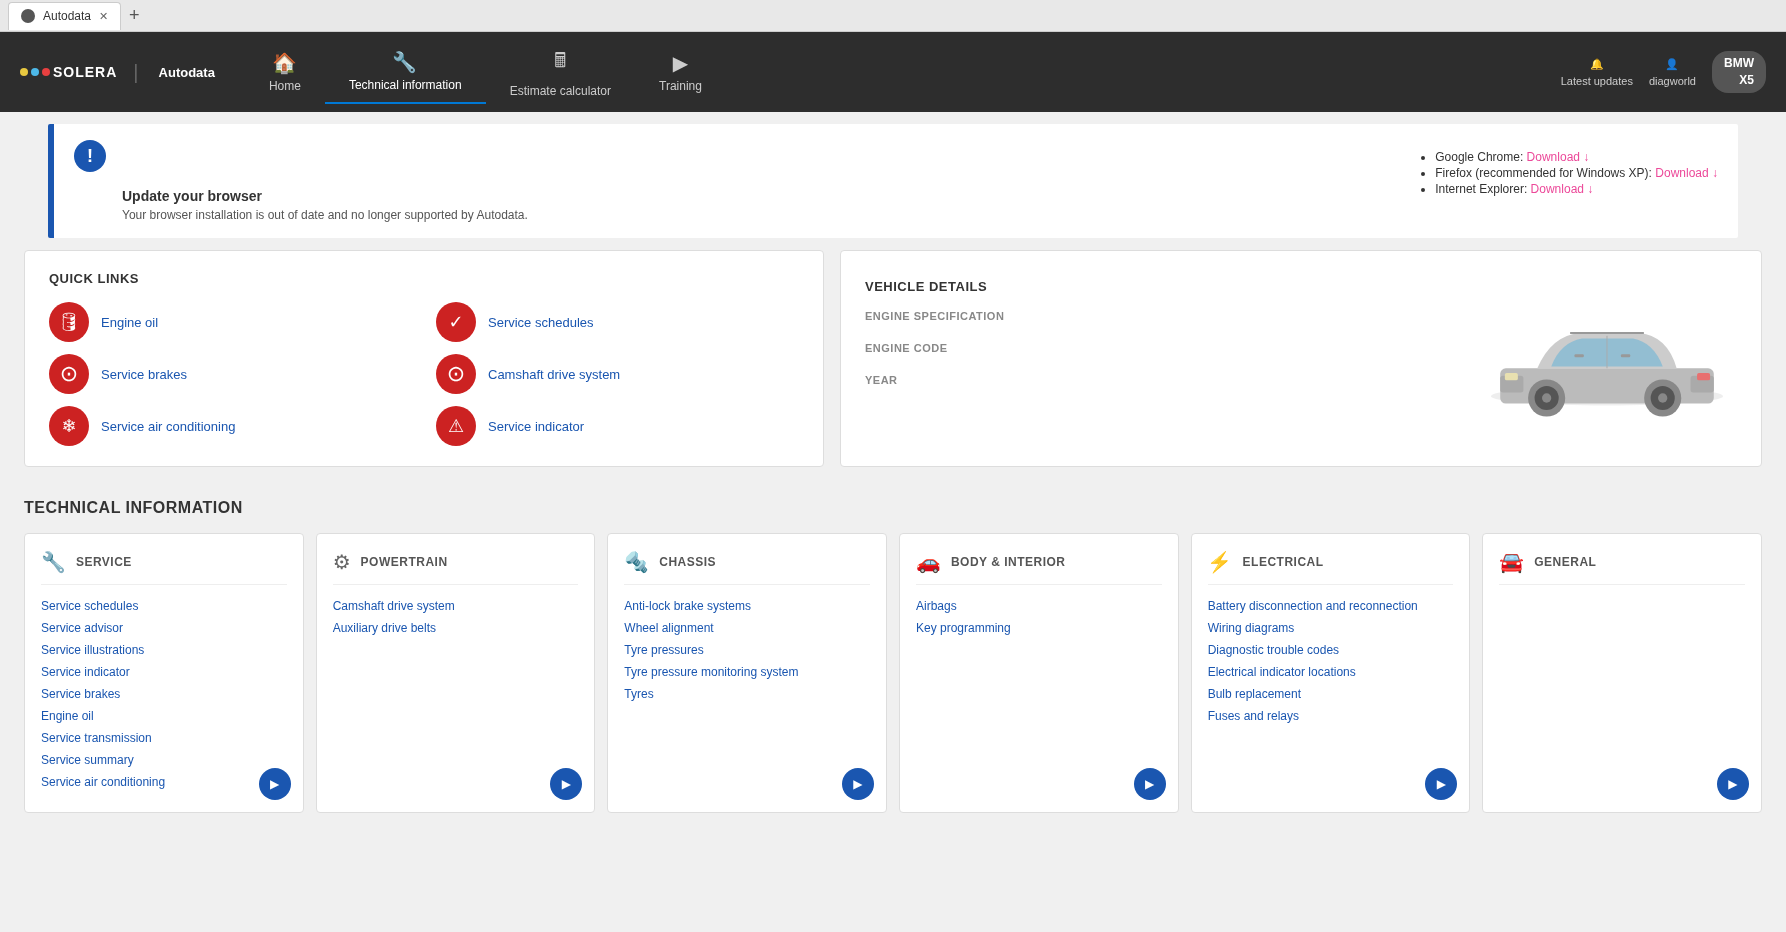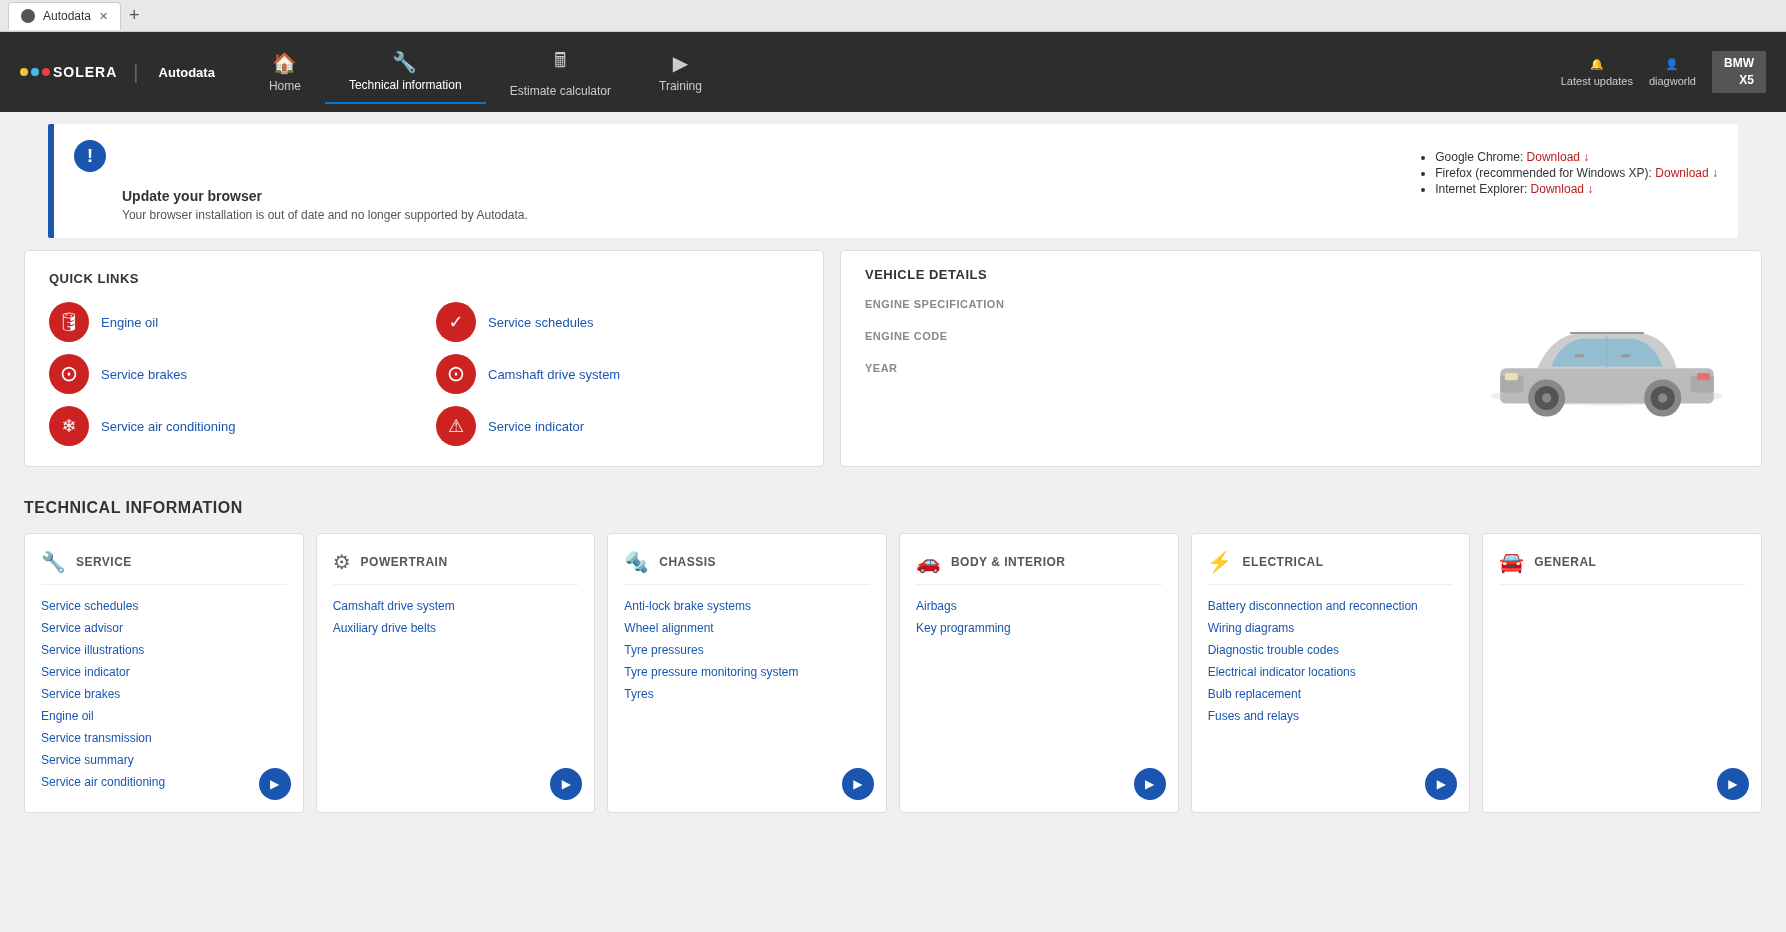--- a/index.html
+++ b/index.html
@@ -72,21 +72,21 @@
       align-items: center;
       color: #ccc;
       font-size: 11px;
       gap: 4px;
       cursor: pointer;
     }
     .vehicle-badge {
       background: #555;
       color: white;
       padding: 4px 12px;
-      border-radius: 1px;
+      border-radius: 16px;
       font-size: 12px;
       font-weight: bold;
       line-height: 1.4;
       text-align: right;
     }
 
     
     .alert-banner {
       background: white;
       border-left: 6px solid #1a56b0;
@@ -109,21 +109,21 @@
       font-weight: bold;
       font-size: 18px;
       flex-shrink: 0;
     }
     .alert-content { flex: 1; margin-top: 48px; }
     .alert-title { font-weight: bold; font-size: 14px; margin-bottom: 4px; }
     .alert-text { font-size: 12px; color: #555; }
     .alert-links { margin-top: 8px; }
     .alert-links ul { list-style: disc; padding-left: 20px; }
     .alert-links li { font-size: 12px; margin: 2px 0; }
-    .download-link { color: #b91c1c; text-decoration: none; margin-top: 44px; }
+    .download-link { color: #ec4899; text-decoration: none; margin-top: 44px; }
 
     
     .main-content { padding: 0 24px 24px; }
 
     
     .top-row {
       display: flex;
       gap: 16px;
       margin-bottom: 32px;
     }
@@ -167,21 +167,21 @@
     .icon-red { background: #cc2222; color: white; }
     .icon-check { background: #cc2222; color: white; }
     .icon-warning { background: #cc2222; color: white; }
     .quick-link-label { color: #1a56b0; font-size: 13px; text-decoration: none; }
 
     
     .vehicle-details-card {
       background: white;
       border: 1px solid #ddd;
       border-radius: 4px;
-      padding: 16px 24px;
+      padding: 28px 24px;
       flex: 1;
       display: flex;
       gap: 16px;
     }
     .vehicle-info { flex: 1; }
     .vehicle-field { margin-bottom: 20px; }
     .vehicle-field-label {
       font-size: 11px;
       color: #888;
       font-weight: bold;

